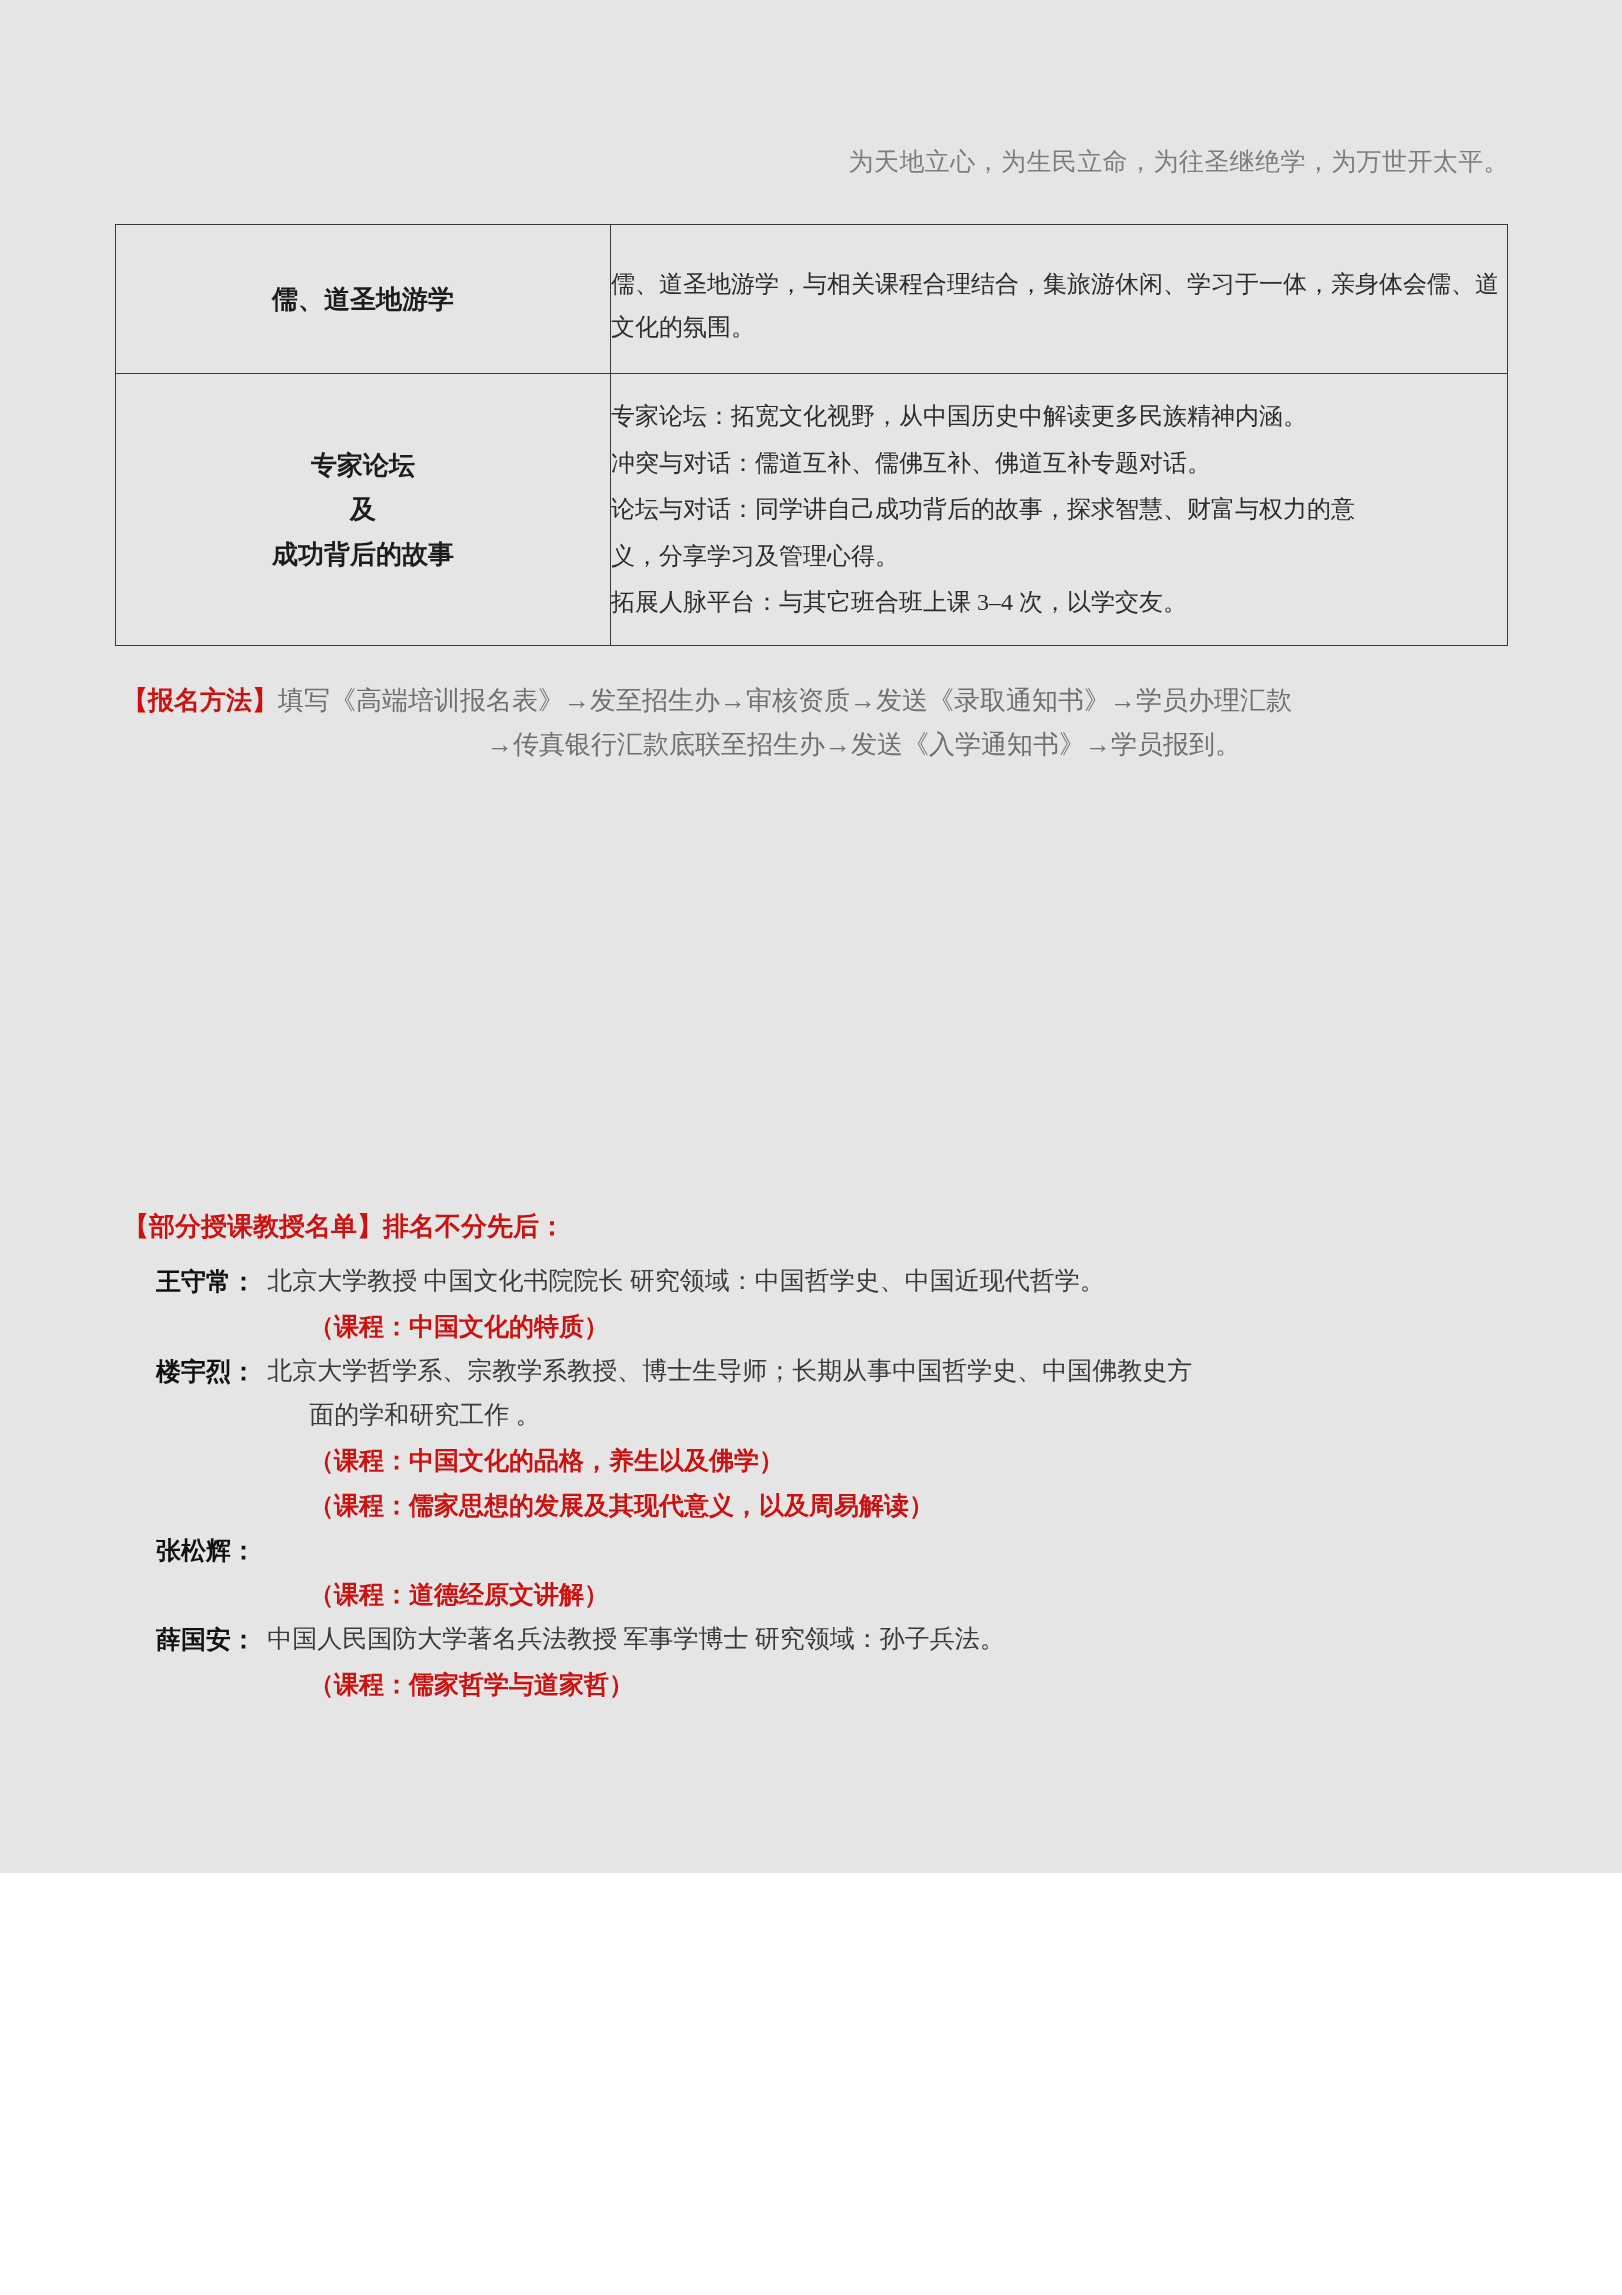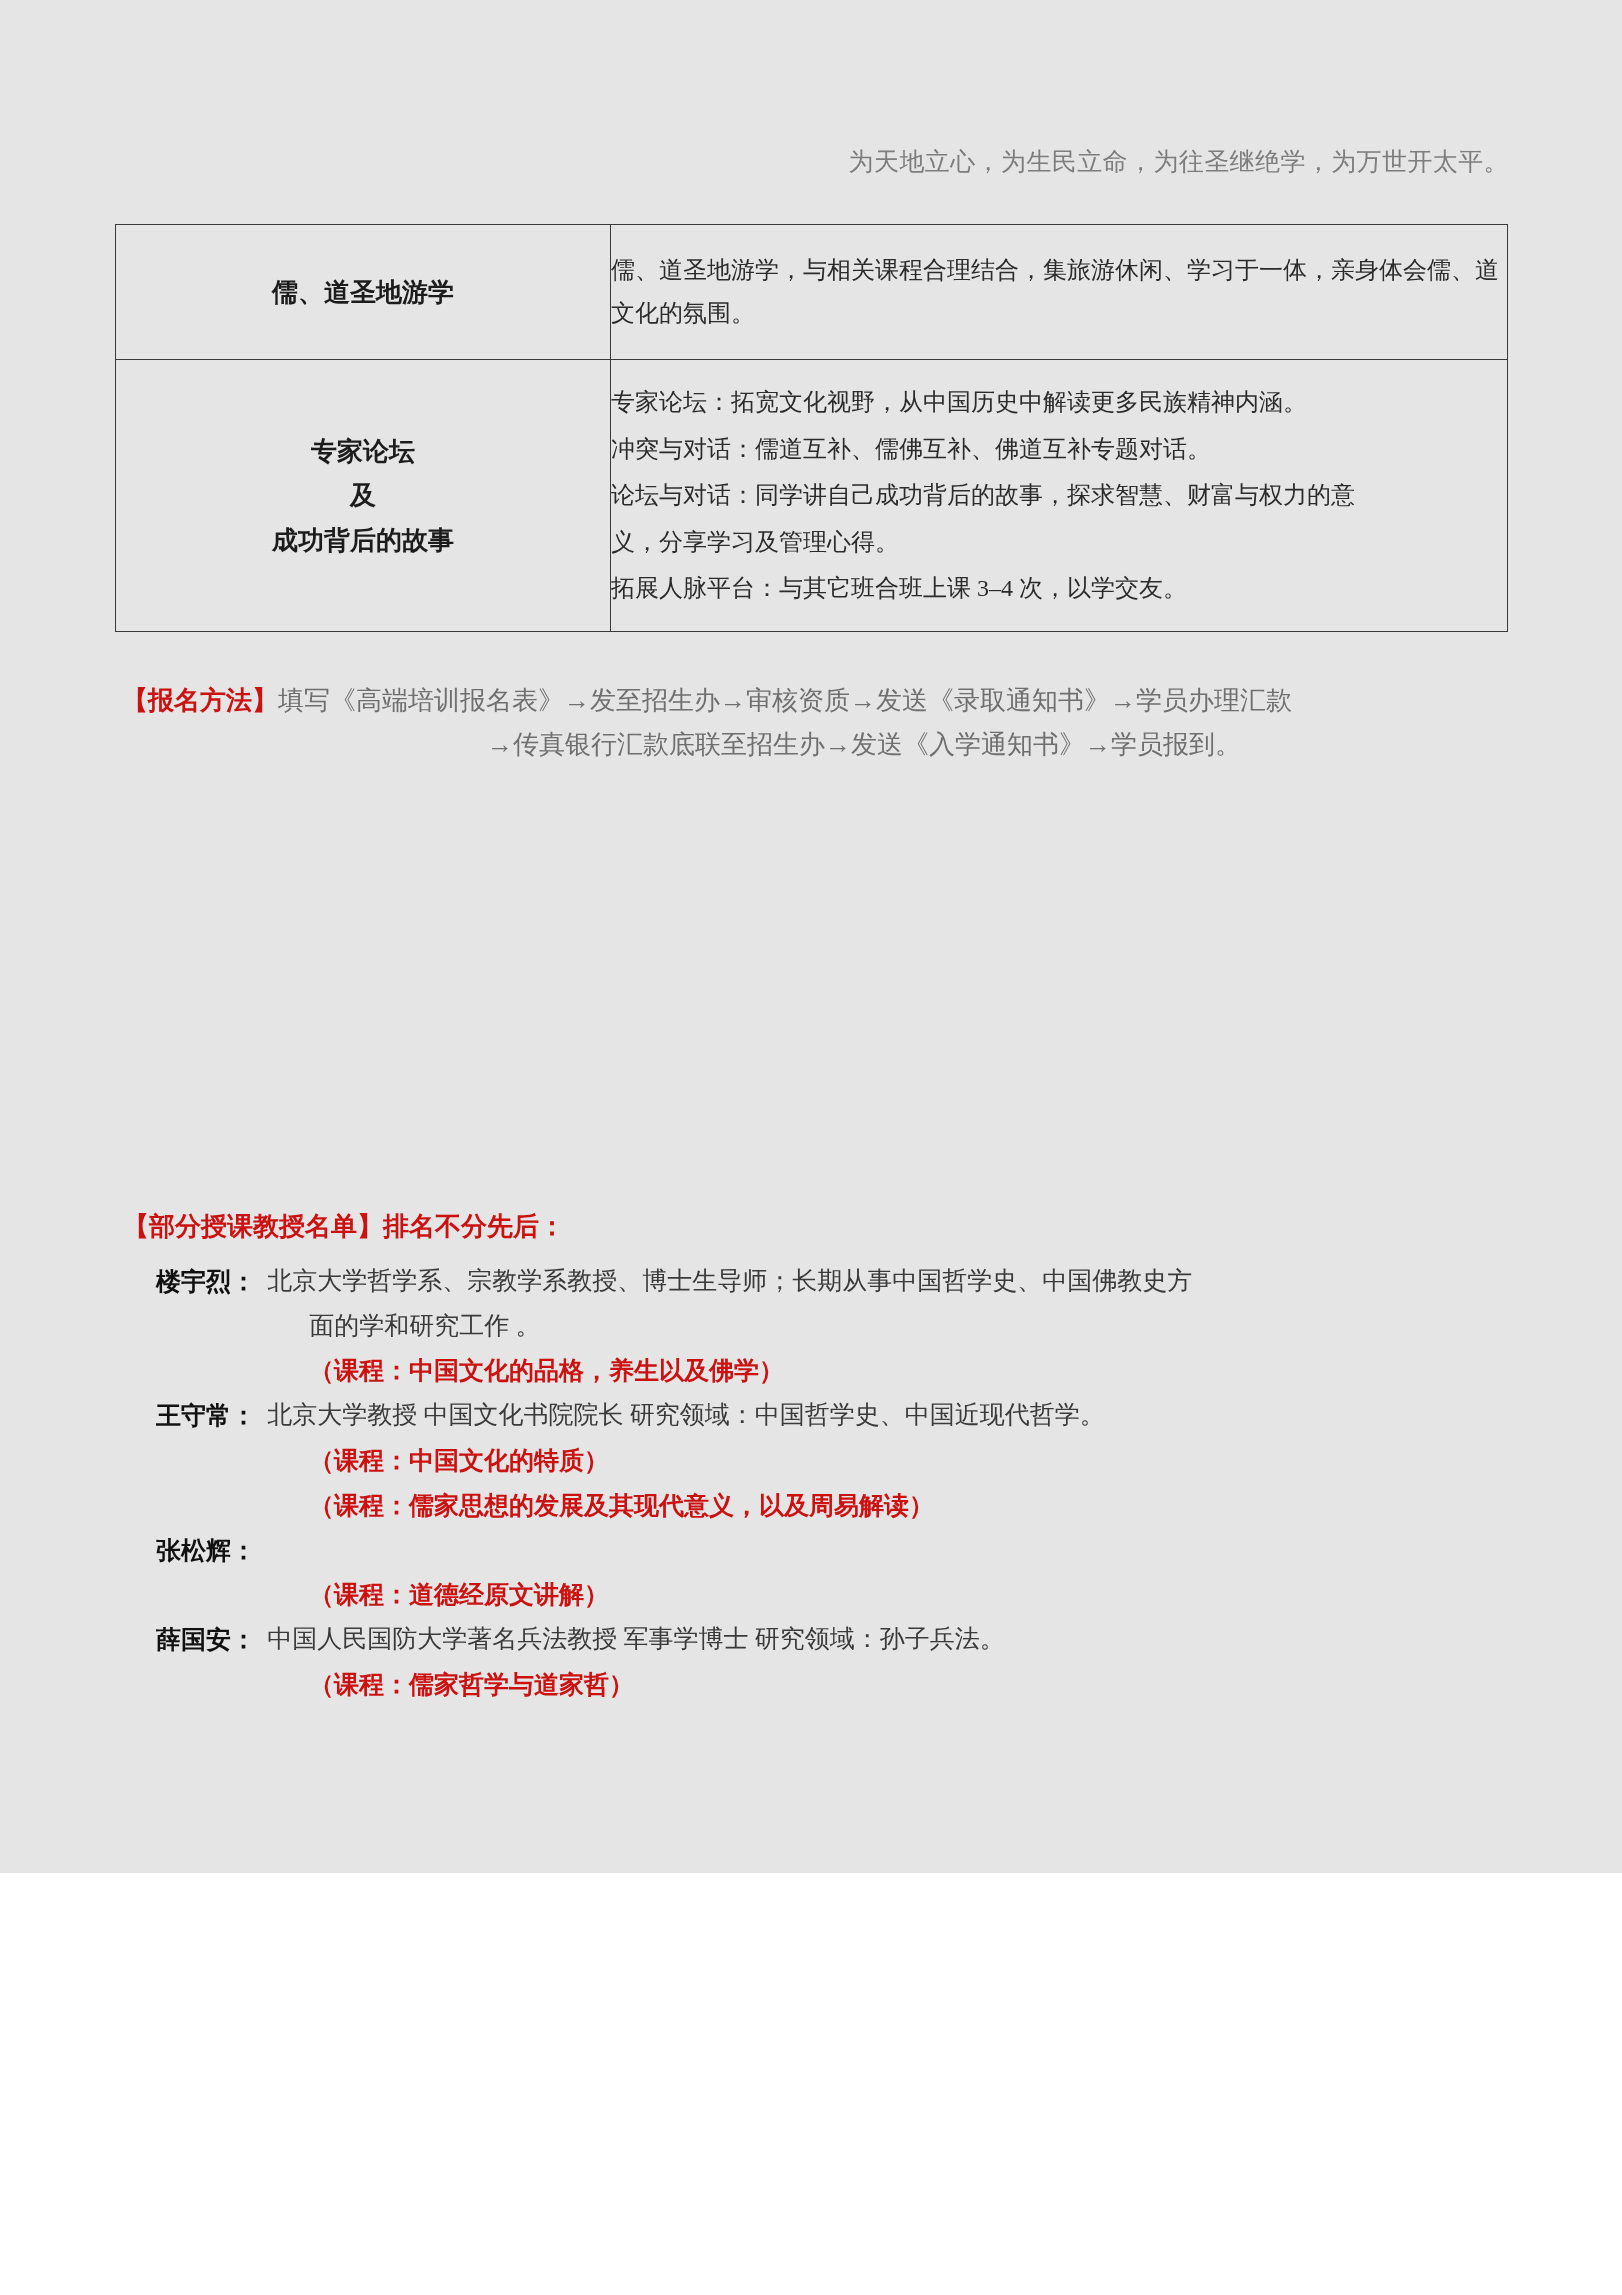--- a/index.html
+++ b/index.html
@@ -64,21 +64,21 @@
   .cell-body {
     font-size: 24px;
     line-height: 1.80;
     color: #2b2b2b;
     padding: 21px 21px 21px 19.5px;
   }
   .cell-body p {
     margin: 0 0 3.2px 0;
   }
   .cell-body p:last-child { margin-bottom: 0; }
-  .row1 .cell-body { padding-top: 24px; padding-bottom: 24px; }
+  .row1 .cell-body { padding-top: 38px; padding-bottom: 24px; }
   .row2 .cell-body { padding-top: 21px; padding-bottom: 21px; }
   .cell-body p.center-cont { text-align: left; }
 
   
   .reg-block {
     position: absolute;
     left: 122px;
     top: 678px;
     width: 1387px;
     font-size: 26px;
@@ -192,35 +192,35 @@
     <div class="reg-line1"><span class="reg-head">【报名方法】</span><span>填写《高端培训报名表》→发至招生办→审核资质→发送《录取通知书》→学员办理汇款</span></div>
     <div class="reg-line2">→传真银行汇款底联至招生办→发送《入学通知书》→学员报到。</div>
   </div>
 
   <div class="prof-heading">【部分授课教授名单】排名不分先后：</div>
 
   <div class="prof-list">
 
     <div class="prof-entry">
       <div class="prof-row">
+        <div class="prof-name">王守常：</div>
+        <div class="prof-desc"><span>北京大学教授  中国文化书院院长 研究领域：中国哲学史、中国近现代哲学。</span></div>
+      </div>
+      <div class="prof-course">（课程：中国文化的特质）</div>
+    </div>
+
+    <div class="prof-entry">
+      <div class="prof-row">
         <div class="prof-name">楼宇烈：</div>
         <div class="prof-desc"><span>北京大学哲学系、宗教学系教授、博士生导师；长期从事中国哲学史、中国佛教史方</span><span class="cont">面的学和研究工作 。</span></div>
       </div>
       <div class="prof-course">（课程：中国文化的品格，养生以及佛学）</div>
     </div>
 
     <div class="prof-entry">
-      <div class="prof-row">
-        <div class="prof-name">王守常：</div>
-        <div class="prof-desc"><span>北京大学教授  中国文化书院院长 研究领域：中国哲学史、中国近现代哲学。</span></div>
-      </div>
-      <div class="prof-course">（课程：中国文化的特质）</div>
-    </div>
-
-    <div class="prof-entry">
       <div class="prof-course">（课程：儒家思想的发展及其现代意义，以及周易解读）</div>
     </div>
 
     <div class="prof-entry">
       <div class="prof-row">
         <div class="prof-name">张松辉：</div>
       </div>
       <div class="prof-course">（课程：道德经原文讲解）</div>
     </div>
 

